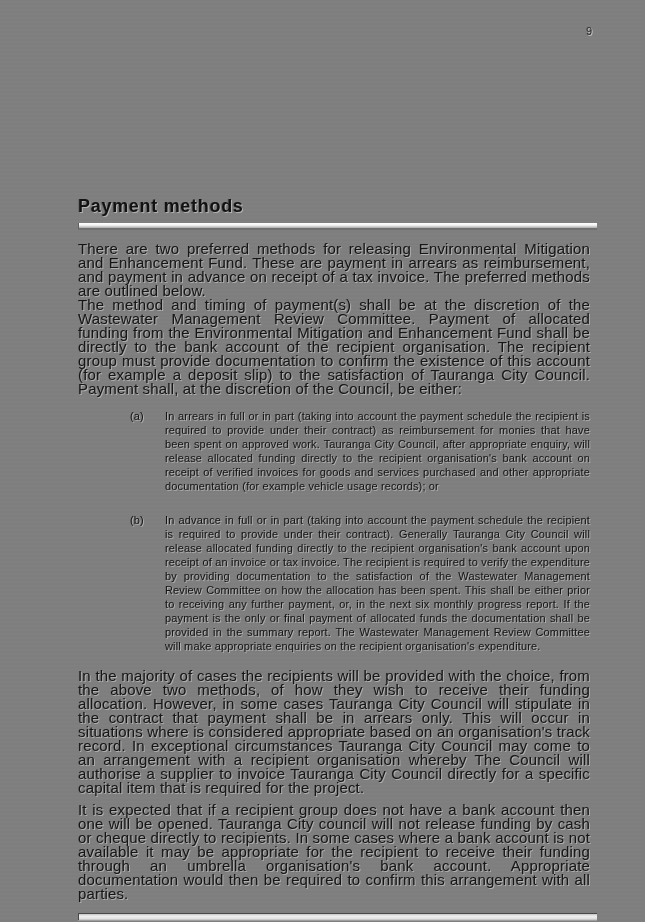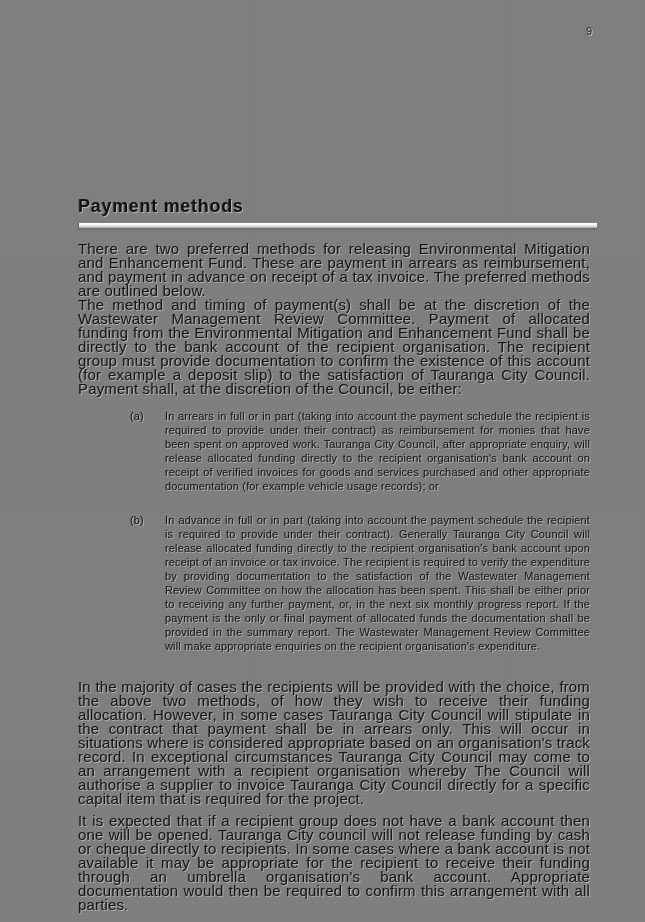--- a/index.html
+++ b/index.html
@@ -79,21 +79,21 @@
     text-align: justify;
     text-shadow: 1px 1px 0 rgba(255,255,255,0.38), -0.5px -0.5px 0 rgba(0,0,0,0.12);
   }
   .list-item .item-label {
     position: absolute;
     left: 52px;
     top: 0;
   }
   .item-a { margin-top: 13px; }
   .item-b { margin-top: 20px; }
-  .par-3 { margin-top: 27px; }
+  .par-3 { margin-top: 16px; }
   .par-4 { margin-top: 8px; }
   .bottom-rule {
     margin-top: 12px;
     width: 518px;
     height: 6px;
     background: linear-gradient(#c6c6c6 0%, #efefef 40%, #e2e2e2 75%, #bdbdbd 100%);
     border-top: 1px solid #474747;
     border-left: 1px solid #474747;
     box-shadow: 0 1px 0 rgba(255,255,255,0.25);
   }

